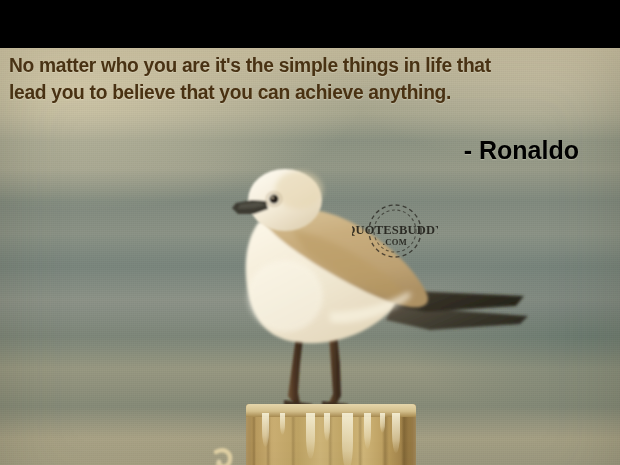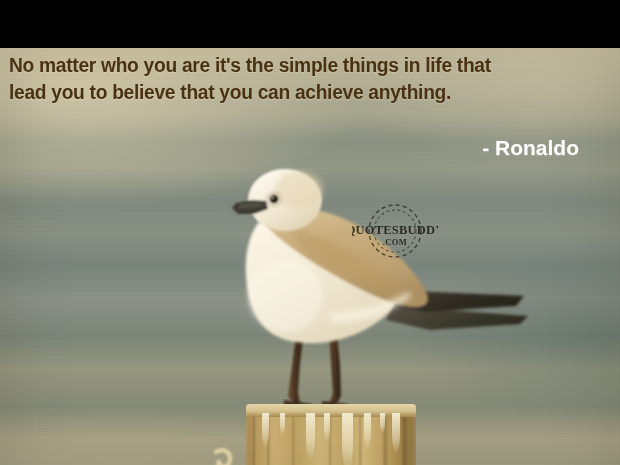--- a/index.html
+++ b/index.html
@@ -89,23 +89,23 @@
     letter-spacing: -0.3px;
     white-space: nowrap;
     text-shadow: 0 1px 1px rgba(255,252,235,0.30);
     transform: scaleX(0.985);
     transform-origin: left center;
   }
   .attribution {
     position: absolute;
     right: 41px;
     top: 88px;
-    font-size: 21px;
+    font-size: 25px;
     font-weight: bold;
-    color: #ffffff;
+    color: #000000;
     letter-spacing: 0px;
     text-shadow: 0 1px 1px rgba(255,252,235,0.28);
   }
 
   
   .bird { position: absolute; left: 0; top: 0; }
 
   
   .post {
     position: absolute;

